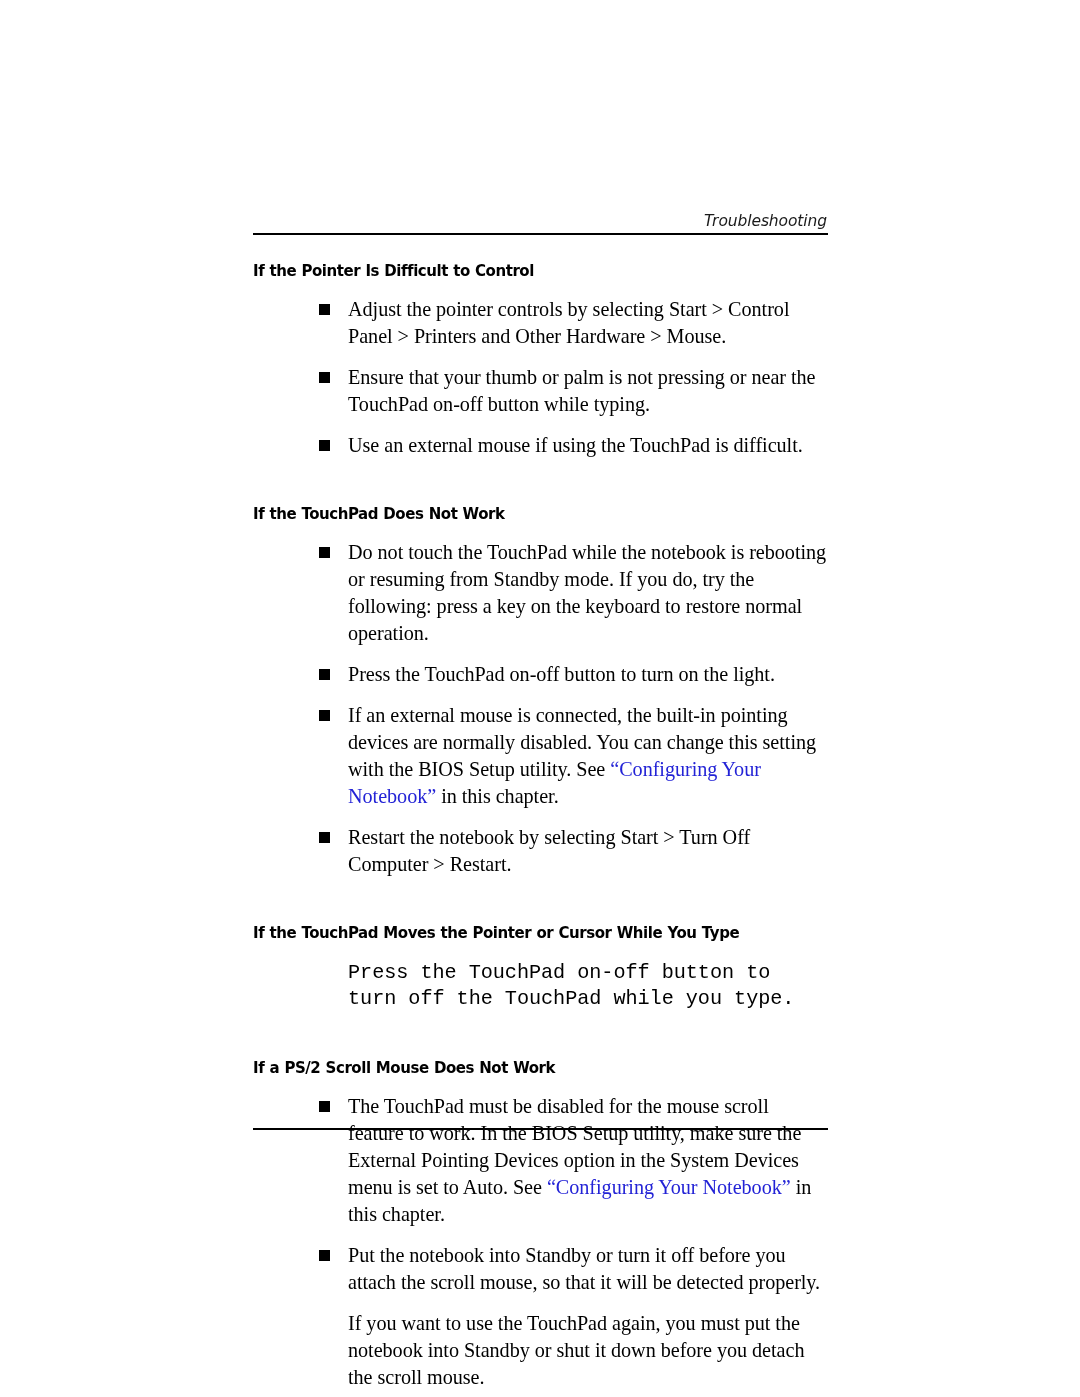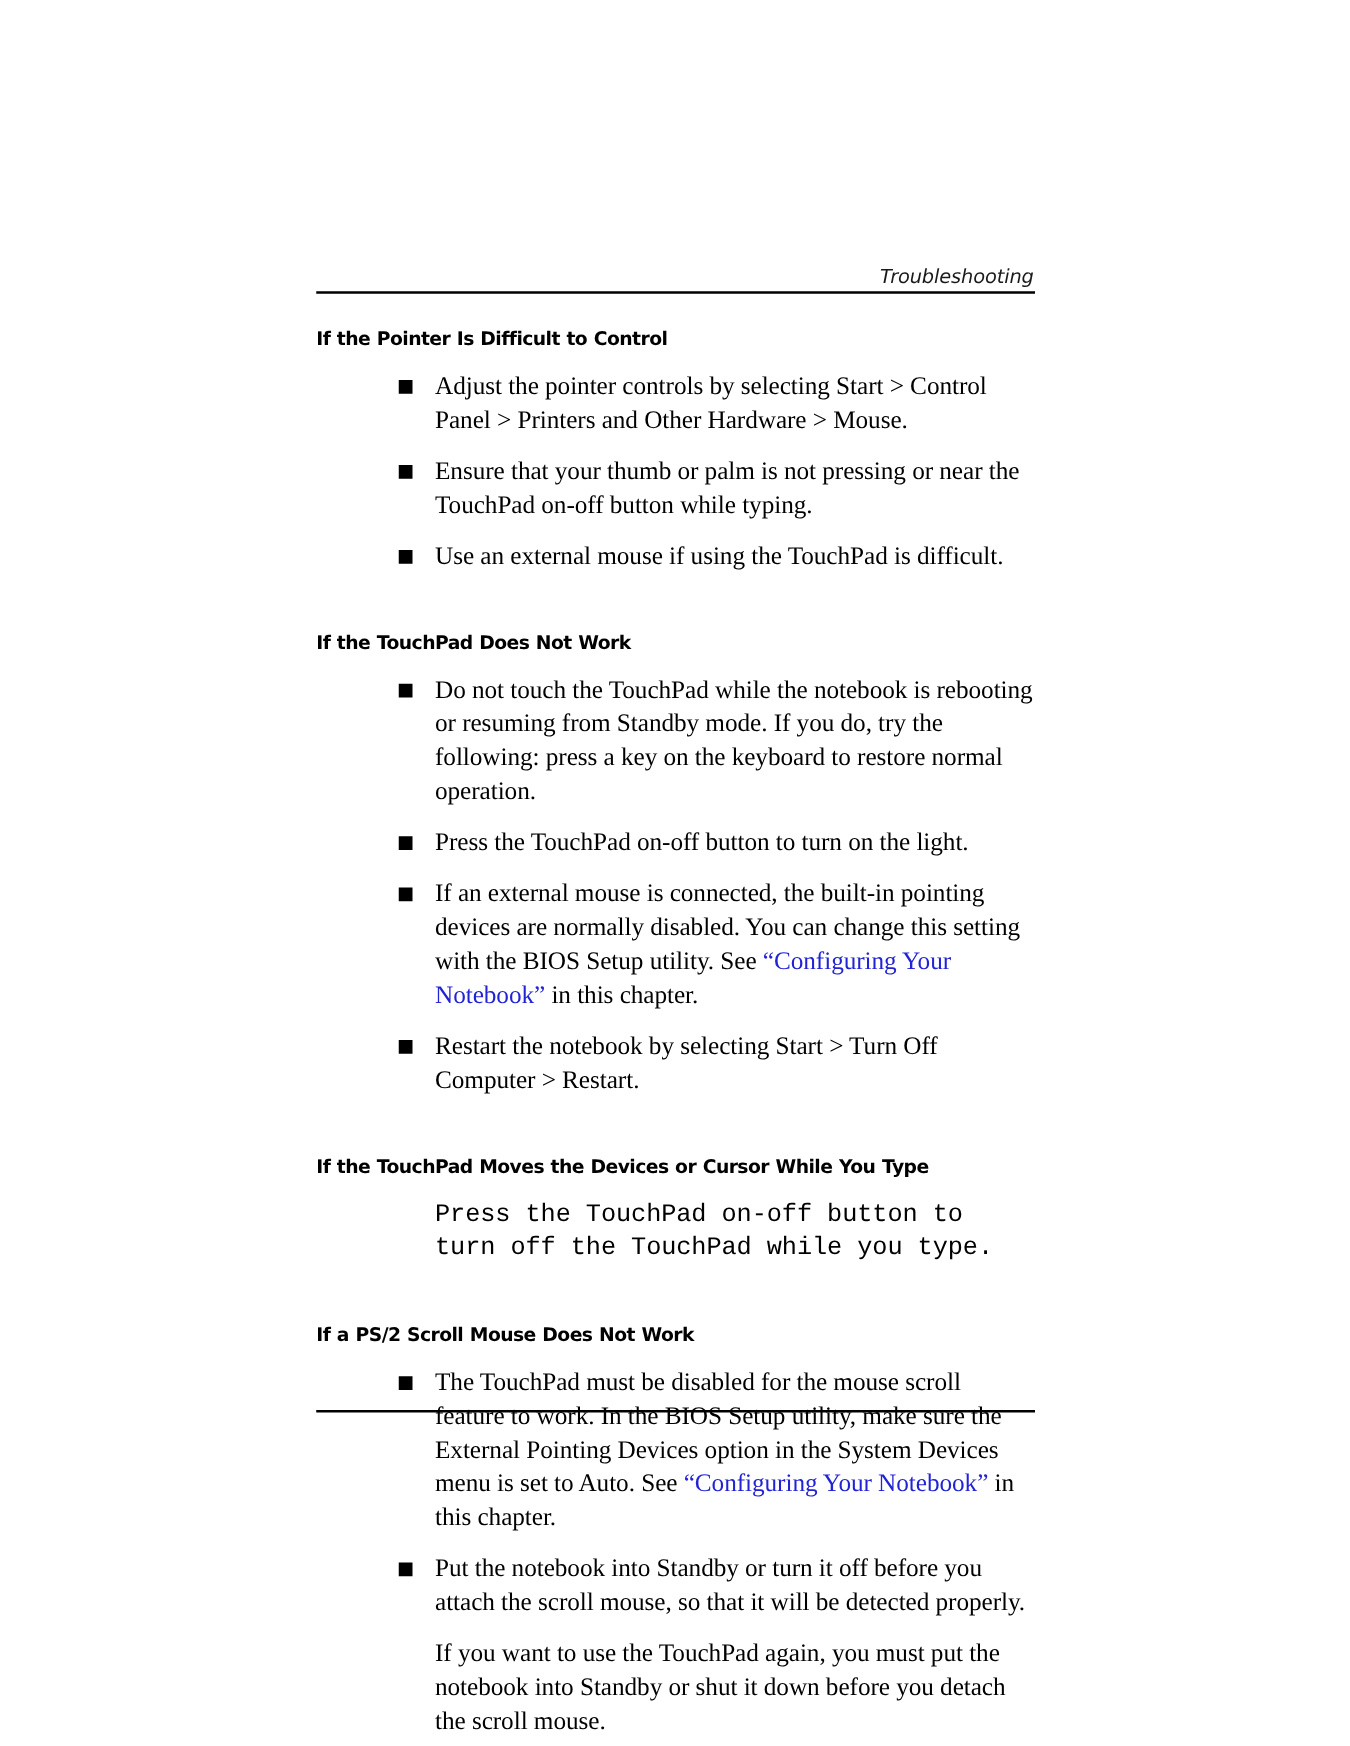--- a/index.html
+++ b/index.html
@@ -183,21 +183,21 @@
       <li class="bullet-item">
         <span class="bullet-mark"></span>
         <span>If an external mouse is connected, the built-in pointing devices are normally disabled. You can change this setting with the BIOS Setup utility. See </span><a href="#" class="doclink">“Configuring Your Notebook”</a><span> in this chapter.</span>
       </li>
       <li class="bullet-item">
         <span class="bullet-mark"></span>
         <span>Restart the notebook by selecting Start &gt; Turn Off Computer &gt; Restart.</span>
       </li>
     </ul>
 
-    <h2 class="section-heading gap">If the TouchPad Moves the Devices or Cursor While You Type</h2>
+    <h2 class="section-heading gap">If the TouchPad Moves the Pointer or Cursor While You Type</h2>
     <p class="plain-para after-heading">Press the TouchPad on-off button to turn off the TouchPad while you type.</p>
 
     <h2 class="section-heading gap">If a PS/2 Scroll Mouse Does Not Work</h2>
     <ul class="bullets after-heading">
       <li class="bullet-item">
         <span class="bullet-mark"></span>
         <span>The TouchPad must be disabled for the mouse scroll feature to work. In the BIOS Setup utility, make sure the External Pointing Devices option in the System Devices menu is set to Auto. See </span><a href="#" class="doclink">“Configuring Your Notebook”</a><span> in this chapter.</span>
       </li>
       <li class="bullet-item">
         <span class="bullet-mark"></span>

